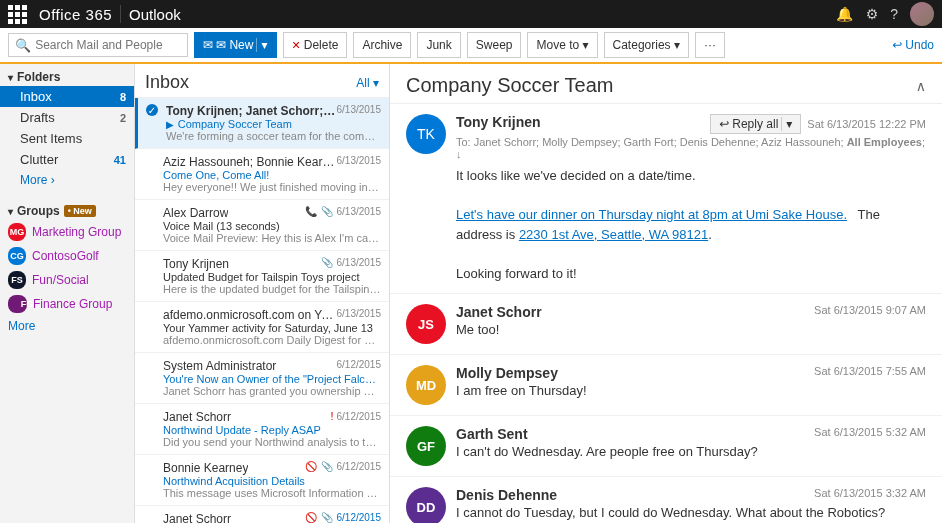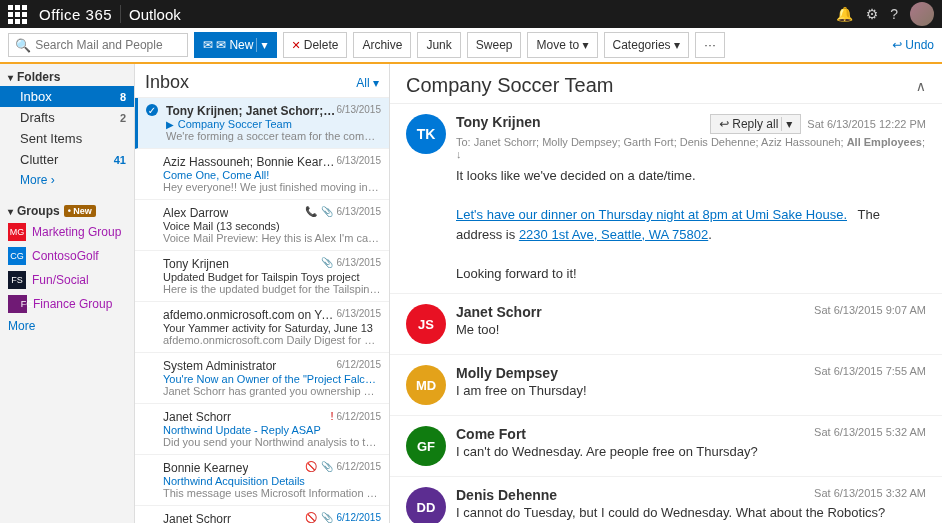--- a/index.html
+++ b/index.html
@@ -42,21 +42,21 @@
     .sidebar-section-header { display: flex; align-items: center; gap: 4px; padding: 6px 8px 2px; font-size: 12px; font-weight: 600; color: #333; cursor: pointer; }
     .chevron { font-size: 10px; }
     .sidebar-item { display: flex; align-items: center; padding: 3px 8px 3px 20px; cursor: pointer; color: #333; font-size: 13px; }
     .sidebar-item.active { background: #0072c6; color: #fff; }
     .sidebar-item .badge { margin-left: auto; font-size: 11px; font-weight: 600; }
     .sidebar-item.active .badge { color: #fff; }
     .sidebar-item .badge-num { color: #0072c6; }
     .more-link { padding: 3px 8px 3px 20px; color: #0072c6; font-size: 12px; cursor: pointer; }
     .new-badge { background: #a16207; color: #fff; font-size: 9px; padding: 1px 4px; border-radius: 2px; }
     .group-item { display: flex; align-items: center; gap: 6px; padding: 3px 8px 3px 8px; cursor: pointer; }
-    .group-avatar { width: 18px; height: 18px; border-radius: 0; display: flex; align-items: center; justify-content: center; font-size: 9px; font-weight: 400; color: #fff; flex-shrink: 0; }
+    .group-avatar { width: 18px; height: 18px; border-radius: 8px; display: flex; align-items: center; justify-content: center; font-size: 9px; font-weight: 700; color: #fff; flex-shrink: 0; }
     .group-name { font-size: 12px; color: #a21caf; }
     .more-link-groups { padding: 3px 8px; color: #0072c6; font-size: 12px; cursor: pointer; }
 
     
     .email-list-pane { width: 255px; border-right: 1px solid #ddd; background: #fff; display: flex; flex-direction: column; flex-shrink: 0; position: relative; }
     .email-list-header { display: flex; align-items: center; padding: 8px 10px 4px; border-bottom: 1px solid #eee; }
     .inbox-title { font-size: 18px; font-weight: 300; color: #333; flex: 1; }
     .all-dropdown { display: flex; align-items: center; gap: 2px; color: #0072c6; font-size: 12px; cursor: pointer; }
     .email-list { flex: 1; overflow-y: auto; }
     .email-item { display: flex; padding: 6px 8px; border-bottom: 1px solid #f0f0f0; cursor: pointer; gap: 6px; position: relative; }
@@ -74,21 +74,21 @@
     .urgent-icon { color: #c00; font-size: 11px; }
     .blocked-icon { color: #c00; font-size: 10px; }
 
     
     .reading-pane { flex: 1; background: #fff; display: flex; flex-direction: column; overflow: hidden; }
     .reading-header { padding: 10px 16px 6px; border-bottom: 1px solid #eee; display: flex; align-items: center; justify-content: space-between; }
     .reading-title { font-size: 20px; font-weight: 300; color: #333; }
     .collapse-btn { font-size: 14px; color: #666; cursor: pointer; }
     .reading-body { flex: 1; overflow-y: auto; padding: 0; }
     .message-block { display: flex; gap: 10px; padding: 10px 16px; border-bottom: 1px solid #f0f0f0; }
-    .message-avatar { width: 40px; height: 40px; border-radius: 50%; flex-shrink: 0; display: flex; align-items: center; justify-content: center; font-weight: 700; font-size: 14px; color: #fff; }
+    .message-avatar { width: 40px; height: 40px; border-radius: 50%; flex-shrink: 0; display: flex; align-items: center; justify-content: center; font-weight: 400; font-size: 14px; color: #fff; }
     .message-content { flex: 1; }
     .message-header-row { display: flex; align-items: flex-start; justify-content: space-between; }
     .message-sender-name { font-size: 14px; font-weight: 600; color: #333; }
     .message-date { font-size: 11px; color: #888; }
     .message-to { font-size: 11px; color: #888; margin: 2px 0 6px; }
     .message-body { font-size: 13px; color: #333; line-height: 1.5; }
     .message-link { color: #0072c6; text-decoration: underline; }
     .reply-btn { display: flex; align-items: center; gap: 3px; padding: 2px 8px; border: 1px solid #ccc; background: #f3f3f3; cursor: pointer; font-size: 12px; color: #333; }
     .msg-avatar-sm { width: 36px; height: 36px; border-radius: 50%; flex-shrink: 0; display: flex; align-items: center; justify-content: center; font-size: 13px; font-weight: 600; color: #fff; }
 
@@ -383,21 +383,21 @@
             </div>
           </div>
           <div class="message-to">
             <span>To: Janet Schorr; Molly Dempsey; Garth Fort; Denis Dehenne; Aziz Hassouneh; <strong>All Employees</strong>; ↓</span>
           </div>
           <div class="message-body">
             <p>It looks like we've decided on a date/time.</p>
             <br>
             <p>
               <span class="message-link">Let's have our dinner on Thursday night at 8pm at Umi Sake House.</span>
-              &nbsp; The address is <span class="message-link">2230 1st Ave, Seattle, WA 75802</span>.
+              &nbsp; The address is <span class="message-link">2230 1st Ave, Seattle, WA 98121</span>.
             </p>
             <br>
             <p>Looking forward to it!</p>
           </div>
         </div>
       </div>
 
       <div class="message-block">
         <div class="msg-avatar-sm" style="background:#e81123;width:40px;height:40px;">JS</div>
         <div class="message-content">
@@ -421,21 +421,21 @@
           <div class="message-body">
             <span>I am free on Thursday!</span>
           </div>
         </div>
       </div>
 
       <div class="message-block">
         <div class="msg-avatar-sm" style="background:#107c10;width:40px;height:40px;">GF</div>
         <div class="message-content">
           <div class="message-header-row">
-            <span class="message-sender-name">Come Fort</span>
+            <span class="message-sender-name">Garth Sent</span>
             <span class="message-date">Sat 6/13/2015 5:32 AM</span>
           </div>
           <div class="message-body">
             <span>I can't do Wednesday. Are people free on Thursday?</span>
           </div>
         </div>
       </div>
 
       <div class="message-block">
         <div class="msg-avatar-sm" style="background:#5c2d91;width:40px;height:40px;">DD</div>

